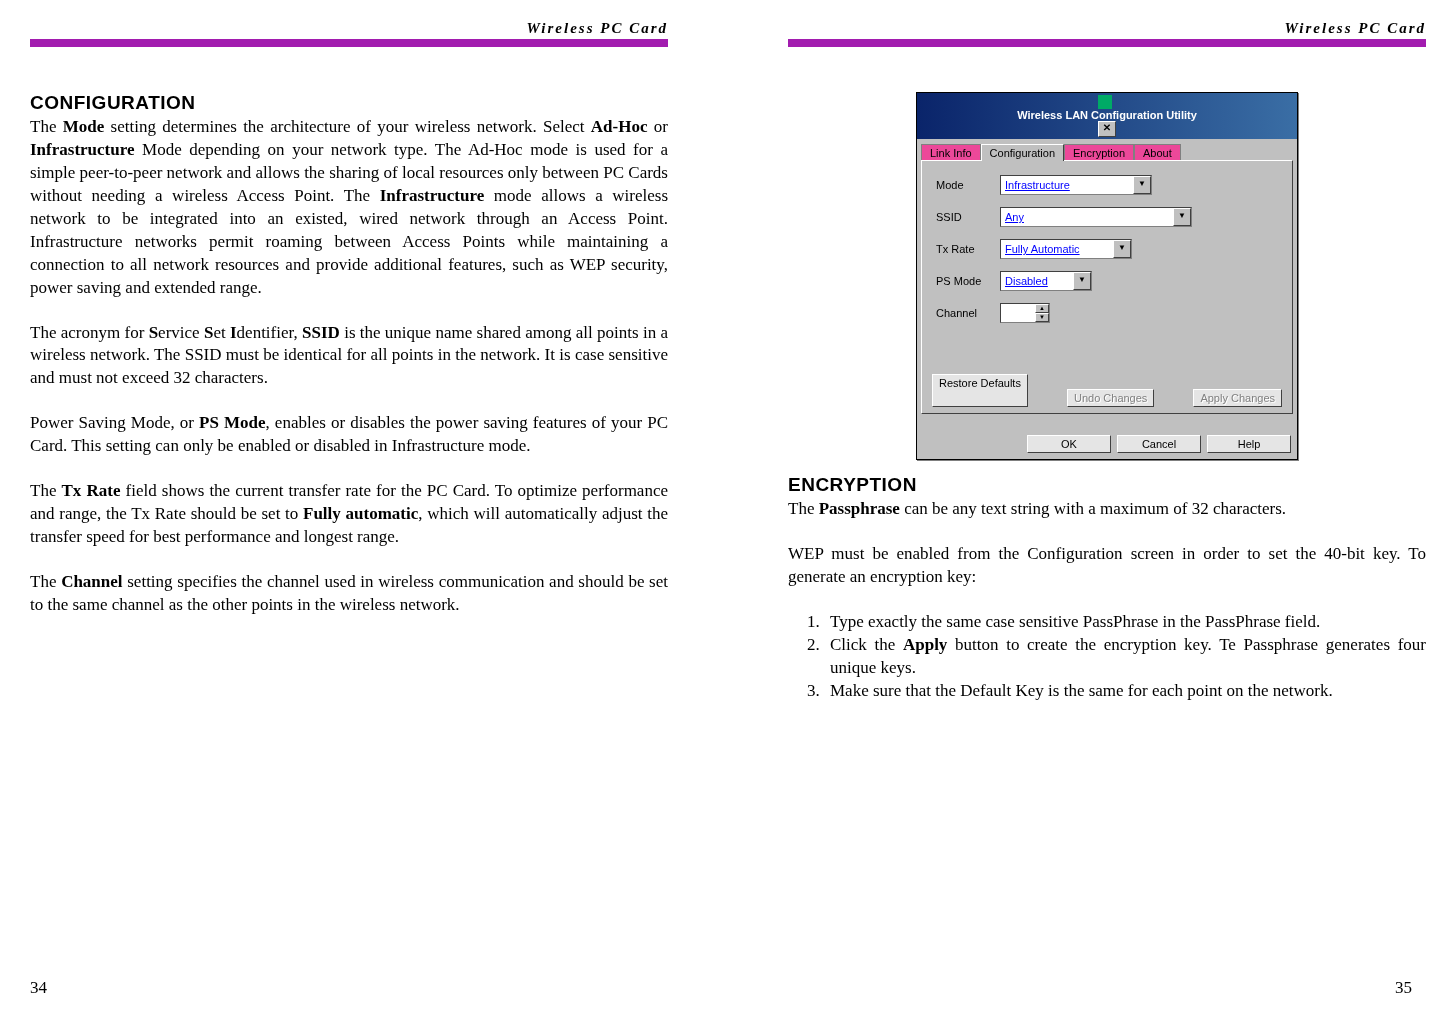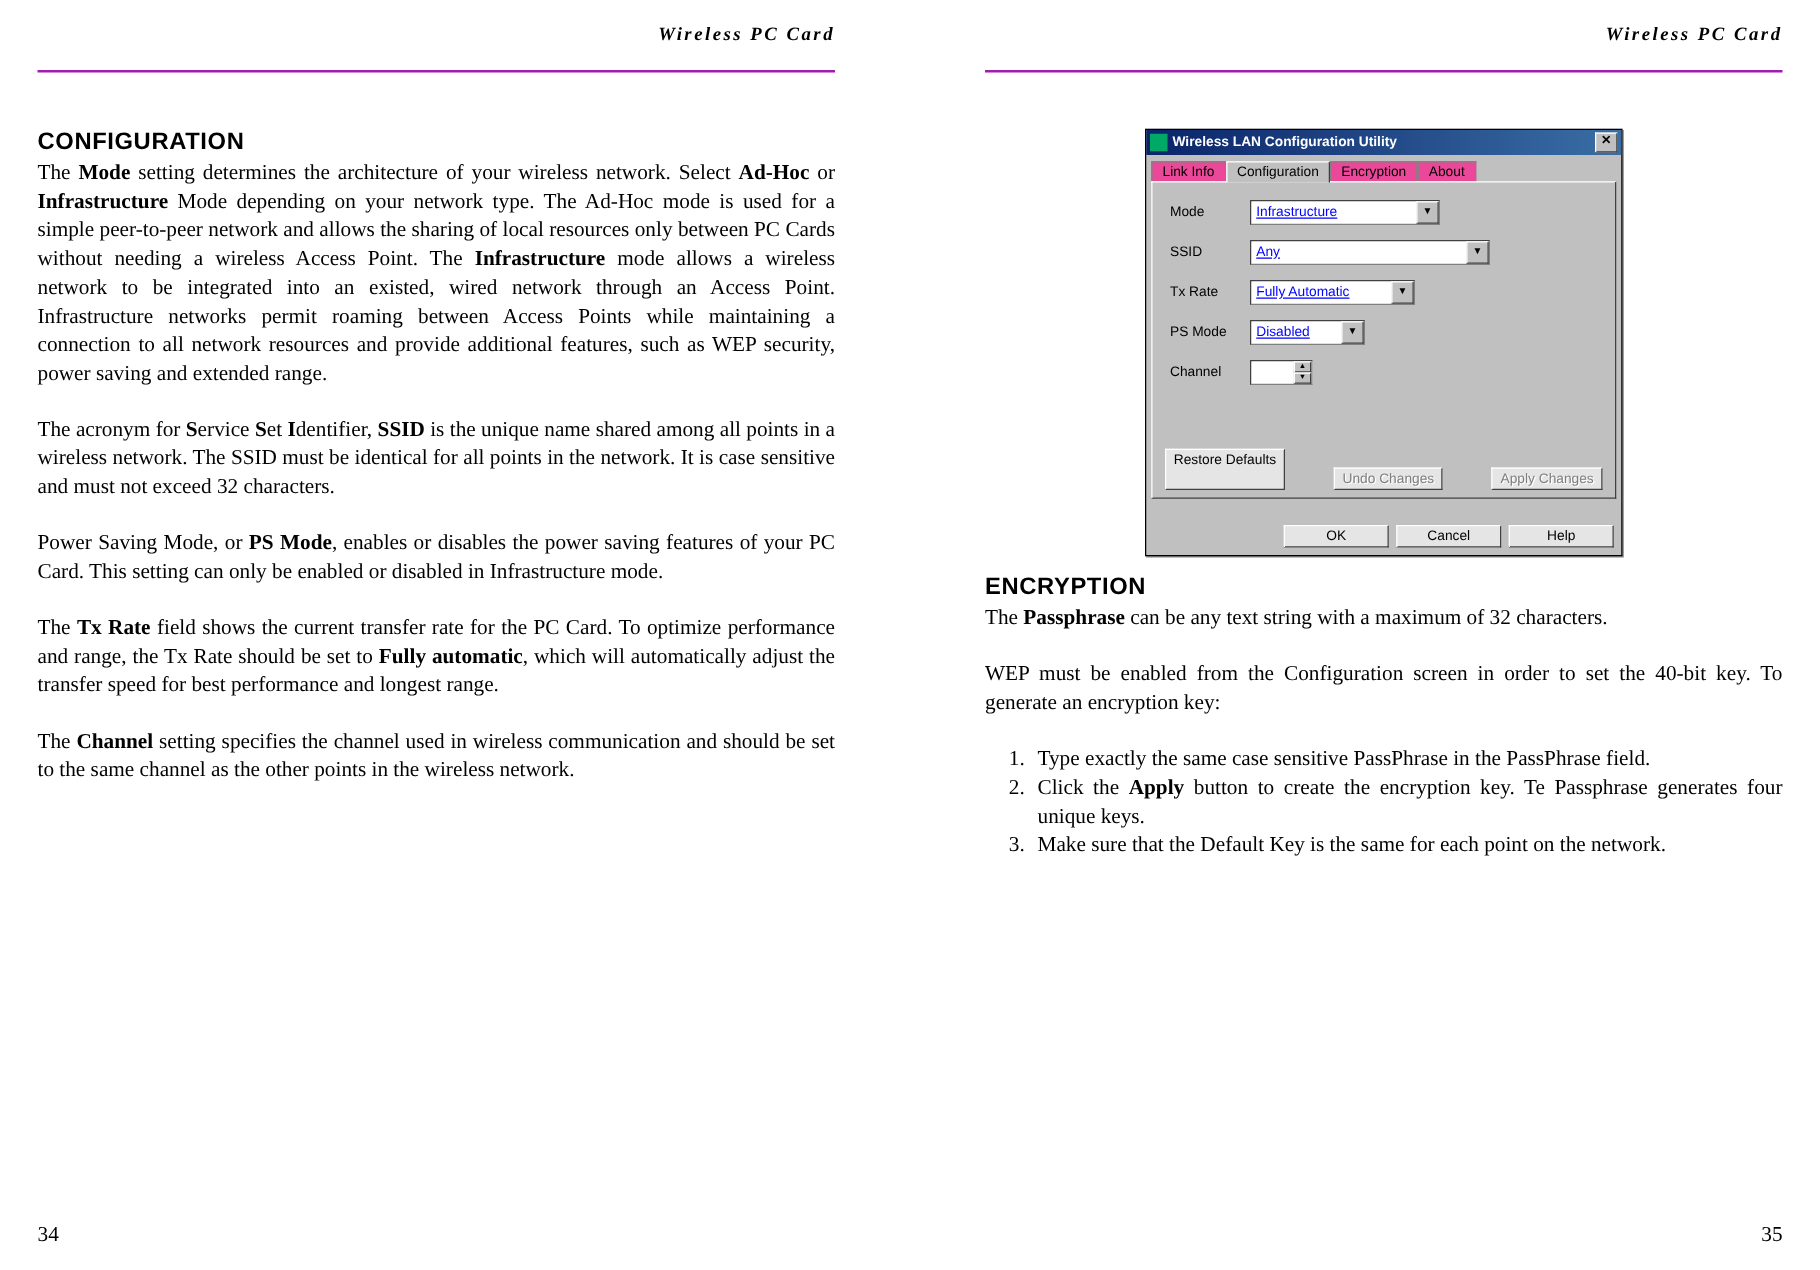--- a/index.html
+++ b/index.html
@@ -25,22 +25,22 @@
     box-sizing: border-box;
     position: relative;
   }
   .page-left { padding-left: 30px; padding-right: 60px; }
   .page-right { padding-left: 60px; padding-right: 30px; }
   .header {
     text-align: right;
     font-style: italic;
     font-weight: bold;
     font-size: 15px;
-    border-bottom: 2px solid #a21caf;
-    padding-bottom: 19px;
+    border-bottom: 8px solid #a21caf;
+    padding-bottom: 2px;
     margin-bottom: 45px;
     letter-spacing: 2px;
   }
   .page-left .header { text-align: right; }
   .page-right .header { text-align: right; }
   .section-title {
     font-family: Arial, Helvetica, sans-serif;
     font-weight: 900;
     font-size: 19px;
     letter-spacing: 0.5px;
@@ -53,21 +53,21 @@
     margin: 0 0 22px 0;
   }
   b { font-weight: bold; }
   .page-num {
     position: absolute;
     bottom: 18px;
     font-size: 17px;
     text-align: right;
   }
   .page-num.left { left: 30px; }
-  .page-num.right { right: 30px; }
+  .page-num.right { right: 44px; }
   ol { margin: 0; padding-left: 36px; font-size: 17px; line-height: 1.35; text-align: justify; }
   ol li { padding-left: 6px; }
   
   .shot-wrap {
     display: flex;
     justify-content: center;
     margin-bottom: 14px;
   }
   .win {
     width: 380px;
@@ -78,20 +78,21 @@
     box-shadow: 1px 1px 0 #808080;
   }
   .titlebar {
     background: linear-gradient(to right, #0a246a, #3a6ea5);
     color: #fff;
     display: flex;
     align-items: center;
     padding: 2px 3px;
     font-weight: bold;
     font-size: 11px;
+    flex-direction: column;
   }
   .titlebar-icon {
     width: 14px; height: 14px;
     background: #0a6; margin-right: 4px;
     display:inline-block;
   }
   .titlebar-text { flex:1; }
   .close-btn {
     width: 16px; height: 14px;
     background: #c0c0c0;

